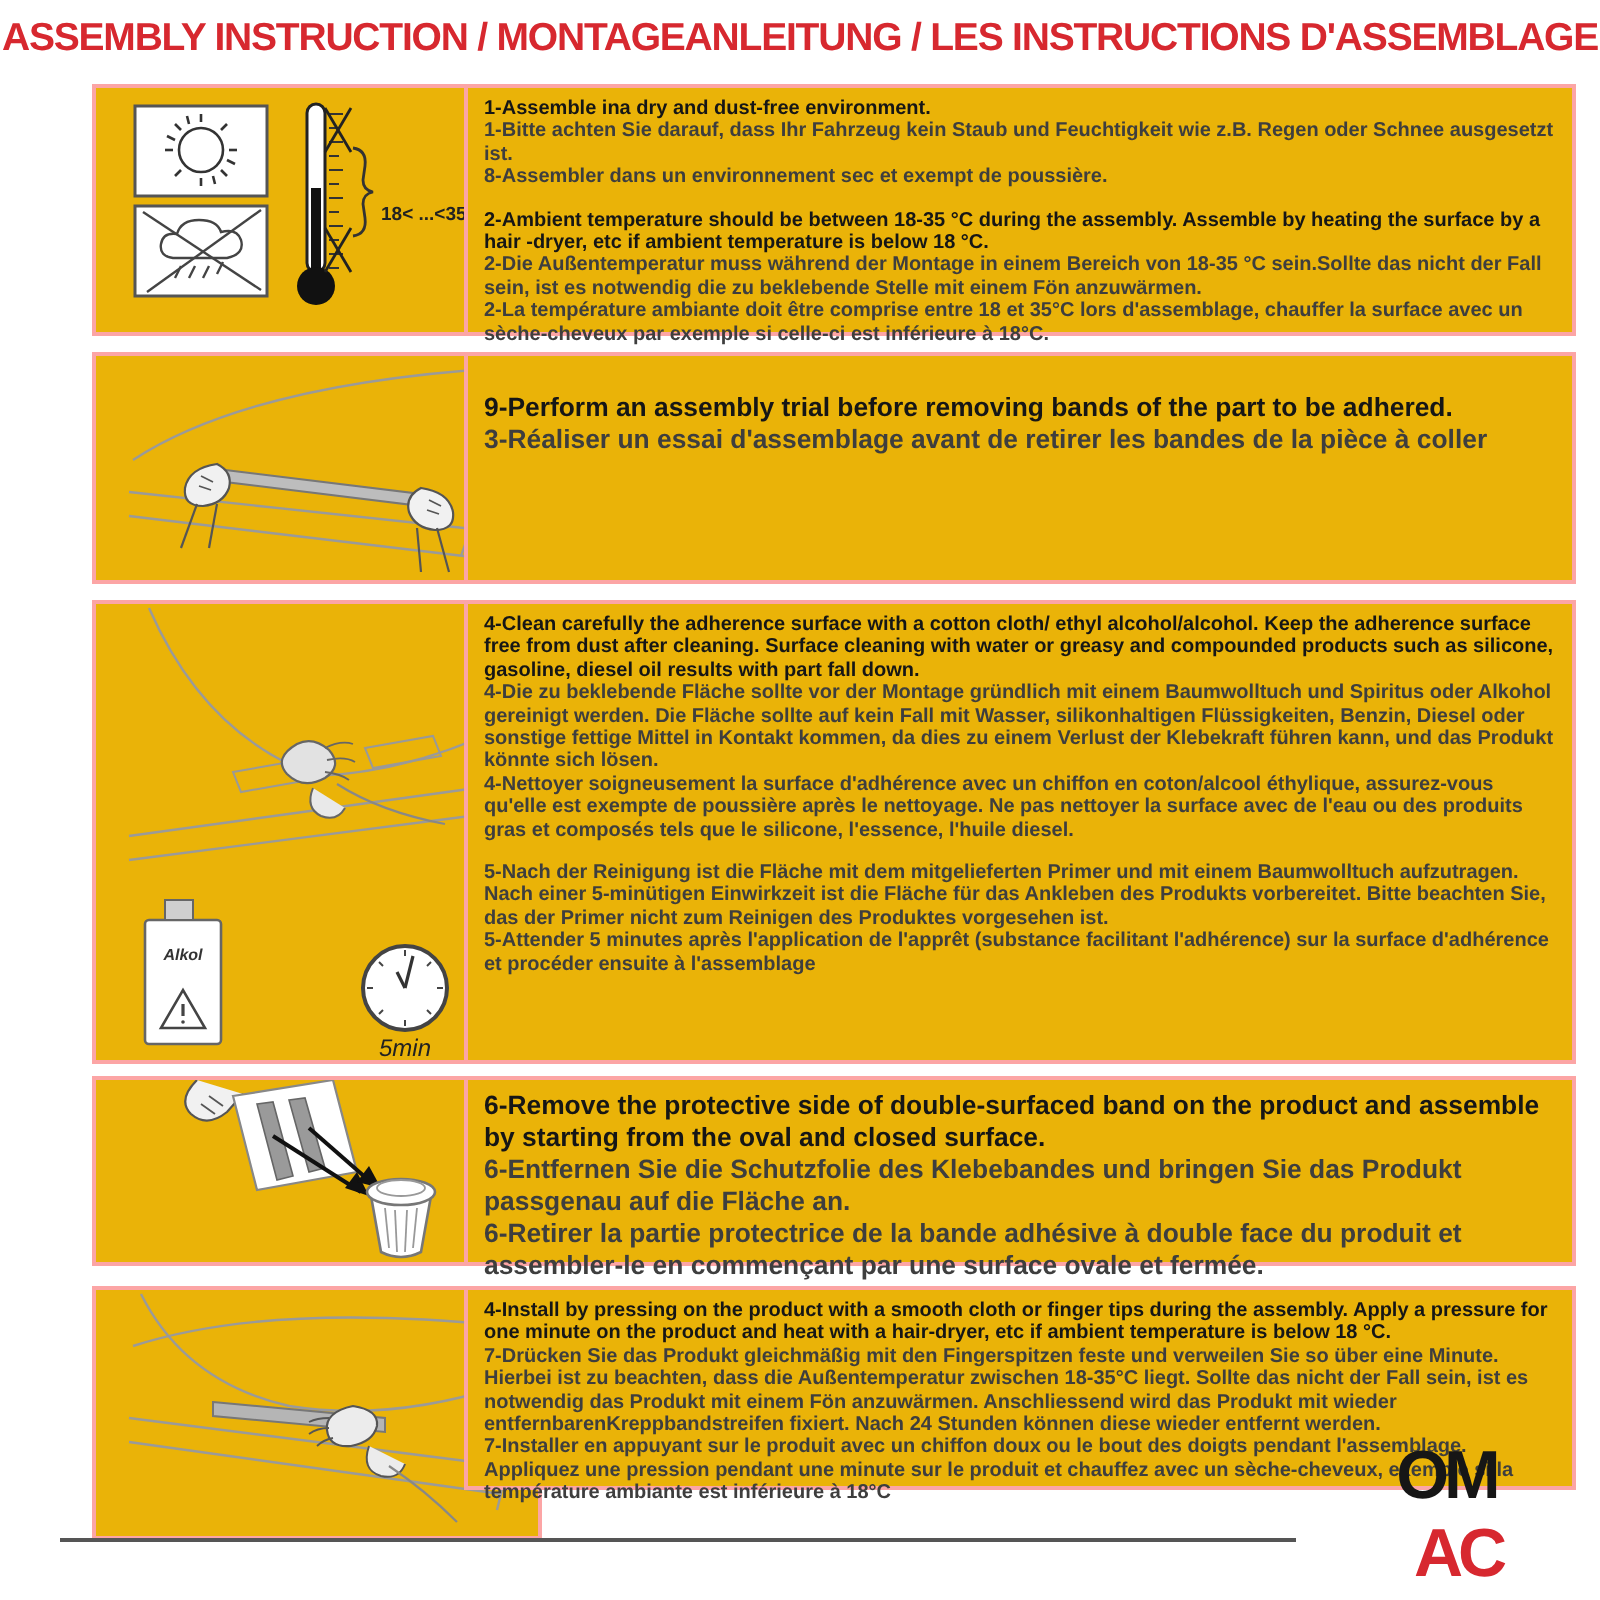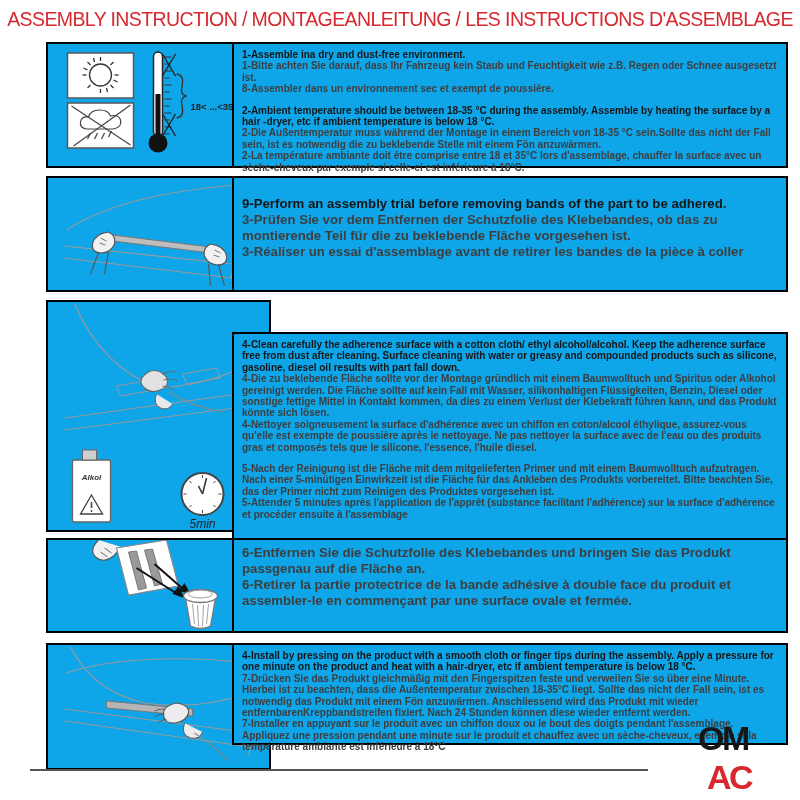--- a/index.html
+++ b/index.html
@@ -1,20 +1,20 @@
 <!DOCTYPE html>
 <html><head>
 <meta charset="utf-8">
 <style>
   html,body{margin:0;padding:0;}
   body{width:800px;height:800px;background:#ffffff;font-family:"Liberation Sans",sans-serif;}
   #page{position:relative;width:800px;height:800px;background:#fff;overflow:hidden;}
   .title{position:absolute;top:8px;left:0;width:800px;text-align:center;
-         font-weight:normal;font-size:19.5px;letter-spacing:-0.6px;white-space:nowrap;}
-  .box{position:absolute;box-sizing:border-box;background:#0ea5e9;border:2px solid #000000;}
+         font-weight:bold;font-size:19.5px;letter-spacing:-0.6px;white-space:nowrap;}
+  .box{position:absolute;box-sizing:border-box;background:#eab308;border:2px solid #fca5a5;}
   .figcell{left:46px;width:225px;}
   .txtcell{left:232px;width:556px;padding:5px 8px;}
   .small p{margin:0;font-size:10px;line-height:11.4px;}
   .big p{margin:0;font-size:13.2px;line-height:16px;}
   p.b{font-weight:bold;color:#161616;}
   p.r{font-weight:bold;color:#3e3e3e;}
   .gap{height:10px;}
   .pad-top{padding-top:18px;}
   svg{display:block;width:100%;height:100%;}
   .footer-line{position:absolute;left:30px;top:769px;width:618px;border-top:2px solid #555;}
@@ -122,21 +122,20 @@
         <path d="M144,86 l2,22" fill="none" stroke="#555" stroke-width="1.1"></path>
         <g stroke="#555" stroke-width="0.8">
             <line x1="150" y1="72" x2="156" y2="75"></line>
             <line x1="149" y1="77" x2="155" y2="79"></line>
           </g>
       </g>
     </svg>
   </div>
   <div class="box txtcell big pad-top" style="top:176px;height:116px;">
     <p class="b">9-Perform an assembly trial before removing bands of the part to be adhered.</p>
-    <p class="r">3-Prüfen Sie vor dem Entfernen der Schutzfolie des Klebebandes, ob das zu montierende Teil für die zu beklebende Fläche vorgesehen ist.</p>
     <p class="r">3-Réaliser un essai d'assemblage avant de retirer les bandes de la pièce à coller</p>
   </div>
 
   <div class="box figcell" style="top:300px;height:232px;font-style:italic;">
     <svg viewBox="0 0 188 228">
       <g fill="none" stroke="#9a9a9a" stroke-width="1.2">
         <path d="M10,2 Q38,66 94,86"></path>
         <path d="M94,86 Q140,84 186,62"></path>
         <path d="M0,116 L188,90"></path>
         <path d="M0,128 L186,104"></path>
@@ -169,21 +168,21 @@
             <line x1="149" y1="203" x2="151" y2="205"></line>
           <line x1="125" y1="205" x2="127" y2="203"></line>
             <line x1="149" y1="181" x2="151" y2="179"></line>
         </g>
         <line x1="138" y1="192" x2="142" y2="176" stroke="#333" stroke-width="1.6"></line>
         <line x1="138" y1="192" x2="134" y2="184" stroke="#333" stroke-width="1.6"></line>
         <text x="138" y="226" font-size="12" fill="#222" text-anchor="middle">5min</text>
       </g>
     </svg>
   </div>
-  <div class="box txtcell small" style="top:300px;height:232px;margin-top:32px;">
+  <div class="box txtcell small" style="top:300px;height:232px;">
     <p class="b">4-Clean carefully the adherence surface with a cotton cloth/ ethyl alcohol/alcohol. Keep the adherence surface free from dust after cleaning. Surface cleaning with water or greasy and compounded products such as silicone, gasoline, diesel oil results with part fall down.</p>
     <p class="r">4-Die zu beklebende Fläche sollte vor der Montage gründlich mit einem Baumwolltuch und Spiritus oder Alkohol gereinigt werden. Die Fläche sollte auf kein Fall mit Wasser, silikonhaltigen Flüssigkeiten, Benzin, Diesel oder sonstige fettige Mittel in Kontakt kommen, da dies zu einem Verlust der Klebekraft führen kann, und das Produkt könnte sich lösen.</p>
     <p class="r">4-Nettoyer soigneusement la surface d'adhérence avec un chiffon en coton/alcool éthylique, assurez-vous qu'elle est exempte de poussière après le nettoyage. Ne pas nettoyer la surface avec de l'eau ou des produits gras et composés tels que le silicone, l'essence, l'huile diesel.</p>
     <div class="gap"></div>
     <p class="r">5-Nach der Reinigung ist die Fläche mit dem mitgelieferten Primer und mit einem Baumwolltuch aufzutragen. Nach einer 5-minütigen Einwirkzeit ist die Fläche für das Ankleben des Produkts vorbereitet. Bitte beachten Sie, das der Primer nicht zum Reinigen des Produktes vorgesehen ist.</p>
     <p class="r">5-Attender 5 minutes après l'application de l'apprêt (substance facilitant l'adhérence) sur la surface d'adhérence et procéder ensuite à l'assemblage</p>
   </div>
 
   <div class="box figcell" style="top:538px;height:95px;">
     <svg viewBox="0 0 188 91">
@@ -207,20 +206,21 @@
         <g stroke="#999" stroke-width="0.9">
           <line x1="128" y1="64" x2="130" y2="84"></line>
             <line x1="133" y1="65" x2="134" y2="86"></line>
           <line x1="139" y1="65" x2="138" y2="86"></line>
             <line x1="144" y1="64" x2="142" y2="84"></line>
         </g>
       </g>
     </svg>
   </div>
   <div class="box txtcell big" style="top:538px;height:95px;">
+    <p class="b">6-Remove the protective side of double-surfaced band on the product and assemble by starting from the oval and closed surface.</p>
     <p class="r">6-Entfernen Sie die Schutzfolie des Klebebandes und bringen Sie das Produkt passgenau auf die Fläche an.</p>
     <p class="r">6-Retirer la partie protectrice de la bande adhésive à double face du produit et assembler-le en commençant par une surface ovale et fermée.</p>
   </div>
 
   <div class="box figcell" style="top:643px;height:127px;">
     <svg viewBox="0 0 188 123">
       <g fill="none" stroke="#9a9a9a" stroke-width="1.2">
         <path d="M6,2 Q28,46 80,58 Q130,66 186,48"></path>
         <path d="M2,28 Q70,6 188,18"></path>
         <path d="M0,64 L188,88"></path>

